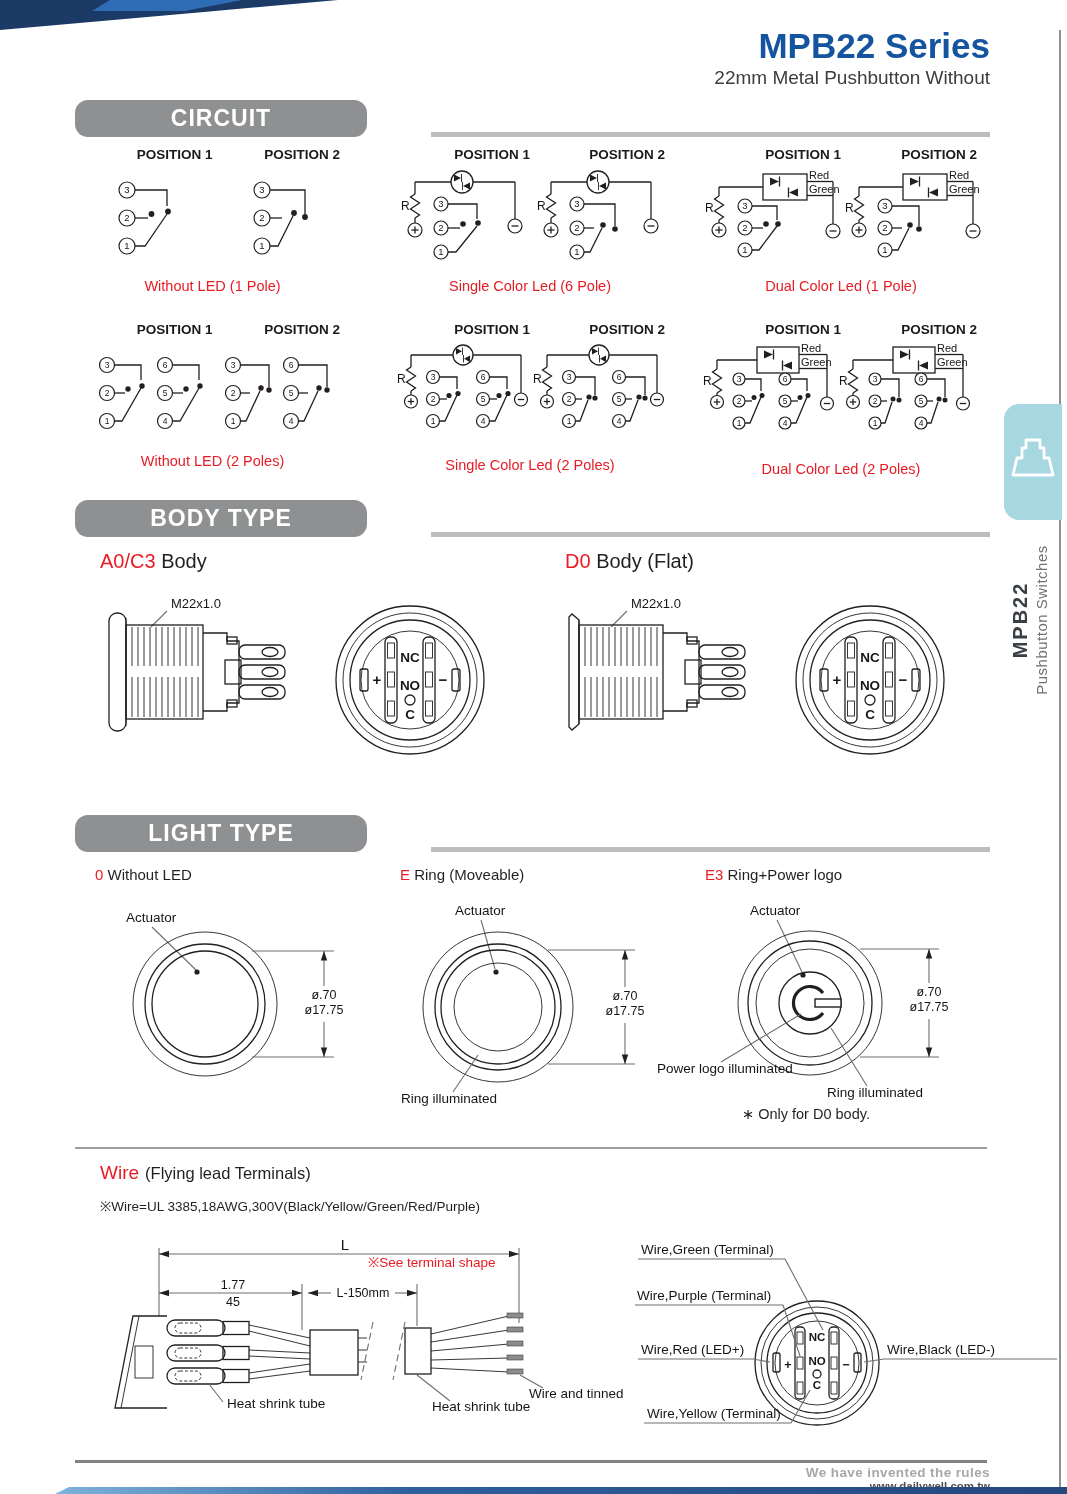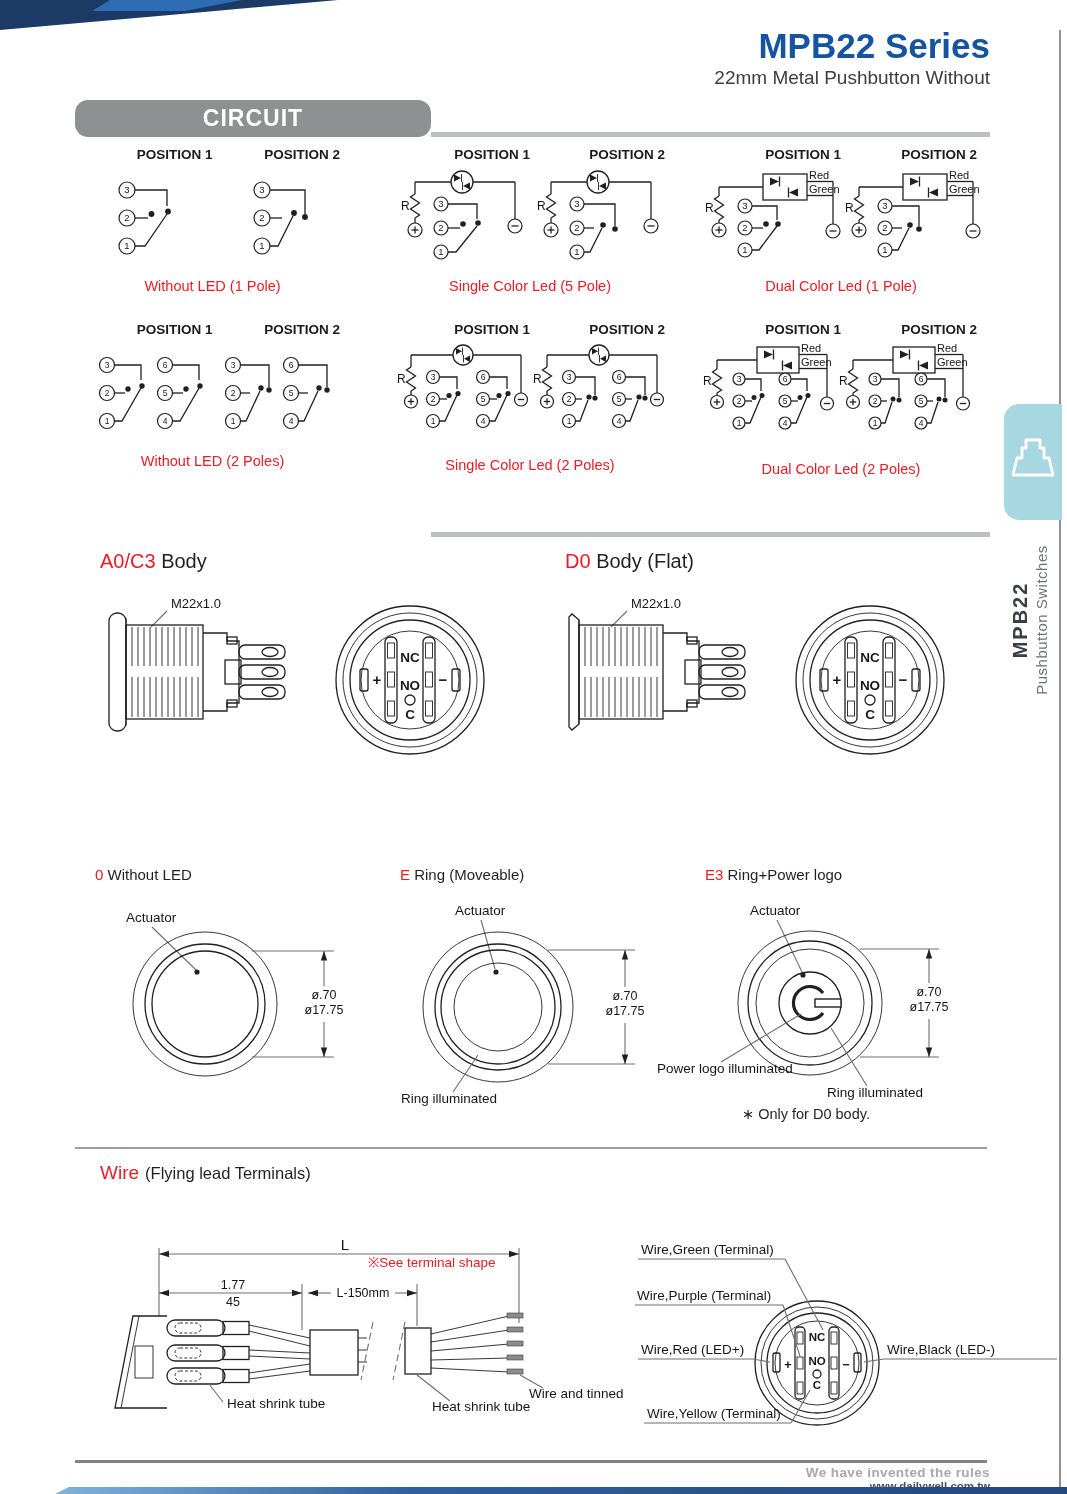--- a/index.html
+++ b/index.html
@@ -7,21 +7,21 @@
 .page{position:relative;width:1067px;height:1494px;background:#fff;margin:0 auto;overflow:hidden}
 .abs{position:absolute}
 
 .banner-dark{position:absolute;left:0;top:0;width:338px;height:30px;background:#1b3a66;clip-path:polygon(0 0,100% 0,62% 38%,0 100%)}
 .banner-light{position:absolute;left:92px;top:0;width:150px;height:11px;background:#2e6db6;clip-path:polygon(12% 0,100% 0,62% 100%,0 100%)}
 .hgroup{position:absolute;right:77px;top:26px;text-align:right}
 .htitle{font-size:35px;font-weight:bold;color:#15559f;letter-spacing:0}
 .hsub{font-size:19px;color:#3d3d3f;margin-top:1px}
 
 .section-tab{position:absolute;left:75px;width:915px;height:40px}
-.tab-box{width:356px;height:37px;background:#8e9092;border-radius:13px;display:flex;align-items:center;justify-content:center}
+.tab-box{width:292px;height:37px;background:#8e9092;border-radius:13px;display:flex;align-items:center;justify-content:center}
 .tab-box span{color:#fff;font-weight:bold;font-size:23px;letter-spacing:1px}
 .tab-line{position:absolute;left:356px;right:0;top:32px;height:5px;background:#bcbec0}
 
 .cgroup{position:absolute}
 .pos-row{display:flex;margin-bottom:4px}
 .pos-row span{flex:1;text-align:right;font-weight:bold;font-size:13.5px;color:#1a1a1a}
 .caption{text-align:center;font-size:14.5px;color:#e81c24;margin-top:14px}
 
 svg{display:block;overflow:visible}
 .ln{fill:none;stroke:#231f20;stroke-width:1.3}
@@ -191,21 +191,21 @@
         <polyline class="ln" points="47,82 53,82 65,58"></polyline>
           <circle class="dt" cx="66" cy="55" r="2.8"></circle>
         <circle class="pin" cx="40" cy="34" r="7"></circle>
           <text class="pt" x="40" y="37">3</text>
         <circle class="pin" cx="40" cy="58" r="7"></circle>
           <text class="pt" x="40" y="61">2</text>
         <circle class="pin" cx="40" cy="82" r="7"></circle>
           <text class="pt" x="40" y="85">1</text>
       </g>
     </svg>
-    <div class="caption">Single Color Led (5 Pole)</div>
+    <div class="caption">Single Color Led (6 Pole)</div>
   </div>
 
   <div class="cgroup" style="left:705px;top:147px;width:272px">
     <div class="pos-row">
         <span>POSITION 1</span>
         <span>POSITION 2</span>
       </div>
     <svg width="272" height="98" viewBox="0 0 272 98">
       <g transform="translate(2,4)">
         <rect class="ln" x="56" y="4" width="44" height="26"></rect>
@@ -519,20 +519,23 @@
         <circle class="pin" cx="78" cy="56" r="6"></circle>
           <text class="pt2" x="78" y="58.8">5</text>
         <circle class="pin" cx="78" cy="78" r="6"></circle>
           <text class="pt2" x="78" y="80.8">4</text>
       </g>
     </svg>
     <div class="caption">Dual Color Led (2 Poles)</div>
   </div>
 
   <div class="section-tab" style="top:500px">
+    <div class="tab-box">
+        <span>BODY TYPE</span>
+      </div>
     <div class="tab-line"></div>
   </div>
 
   <div class="blabel" style="left:100px;top:550px">
     <span class="bcode">A0/C3</span> <span>Body</span>
   </div>
   <div class="blabel" style="left:565px;top:550px">
     <span class="bcode">D0</span> <span>Body (Flat)</span>
   </div>
 
@@ -623,20 +626,26 @@
         <rect class="ln thin" x="95.5" y="101" width="7" height="15"></rect>
       <circle class="ln" cx="80" cy="100" r="5"></circle>
       <text class="bold mid" x="47" y="85" font-size="15">+</text>
       <text class="bold mid" x="113" y="85" font-size="15">−</text>
       <text class="bold mid" x="80" y="62" font-size="13.5">NC</text>
       <text class="bold mid" x="80" y="90" font-size="13.5">NO</text>
       <text class="bold mid" x="80" y="119" font-size="13.5">C</text>
     </g>
   </svg>
 
+  <div class="section-tab" style="top:815px">
+    <div class="tab-box">
+        <span>LIGHT TYPE</span>
+      </div>
+    <div class="tab-line"></div>
+  </div>
 
   <div class="llabel" style="left:95px;top:866px">
     <span class="bcode">0</span> <span>Without LED</span>
   </div>
   <div class="llabel" style="left:400px;top:866px">
     <span class="bcode">E</span> <span>Ring (Moveable)</span>
   </div>
   <div class="llabel" style="left:705px;top:866px">
     <span class="bcode">E3</span> <span>Ring+Power logo</span>
   </div>
@@ -702,20 +711,21 @@
     <text class="lab3" x="172" y="202">Ring illuminated</text>
   </svg>
 
   <div class="lnote" style="left:742px;top:1106px">∗ Only for D0 body.</div>
 
   <div class="divider" style="left:75px;top:1147px;width:912px"></div>
 
   <div class="wire-title" style="left:100px;top:1162px">
     <span class="wt">Wire</span><span class="ws">(Flying lead Terminals)</span>
   </div>
+  <div class="wire-spec" style="left:100px;top:1197px">※Wire=UL 3385,18AWG,300V(Black/Yellow/Green/Red/Purple)</div>
 
   <svg class="abs" style="left:105px;top:1238px" width="540" height="195" viewBox="0 0 540 195">
 
     <line class="lng thin" x1="54" y1="10" x2="54" y2="78"></line>
     <line class="lng thin" x1="414" y1="10" x2="414" y2="85"></line>
     <line class="lng" x1="54" y1="16" x2="414" y2="16"></line>
     <path class="dt" d="M54,16 l10,-3.2 v6.4 z"></path>
       <path class="dt" d="M414,16 l-10,-3.2 v6.4 z"></path>
     <text class="mid" x="240" y="12" font-size="15">L</text>
     <text class="lab3 redfill" x="263" y="29">※See terminal shape</text>

